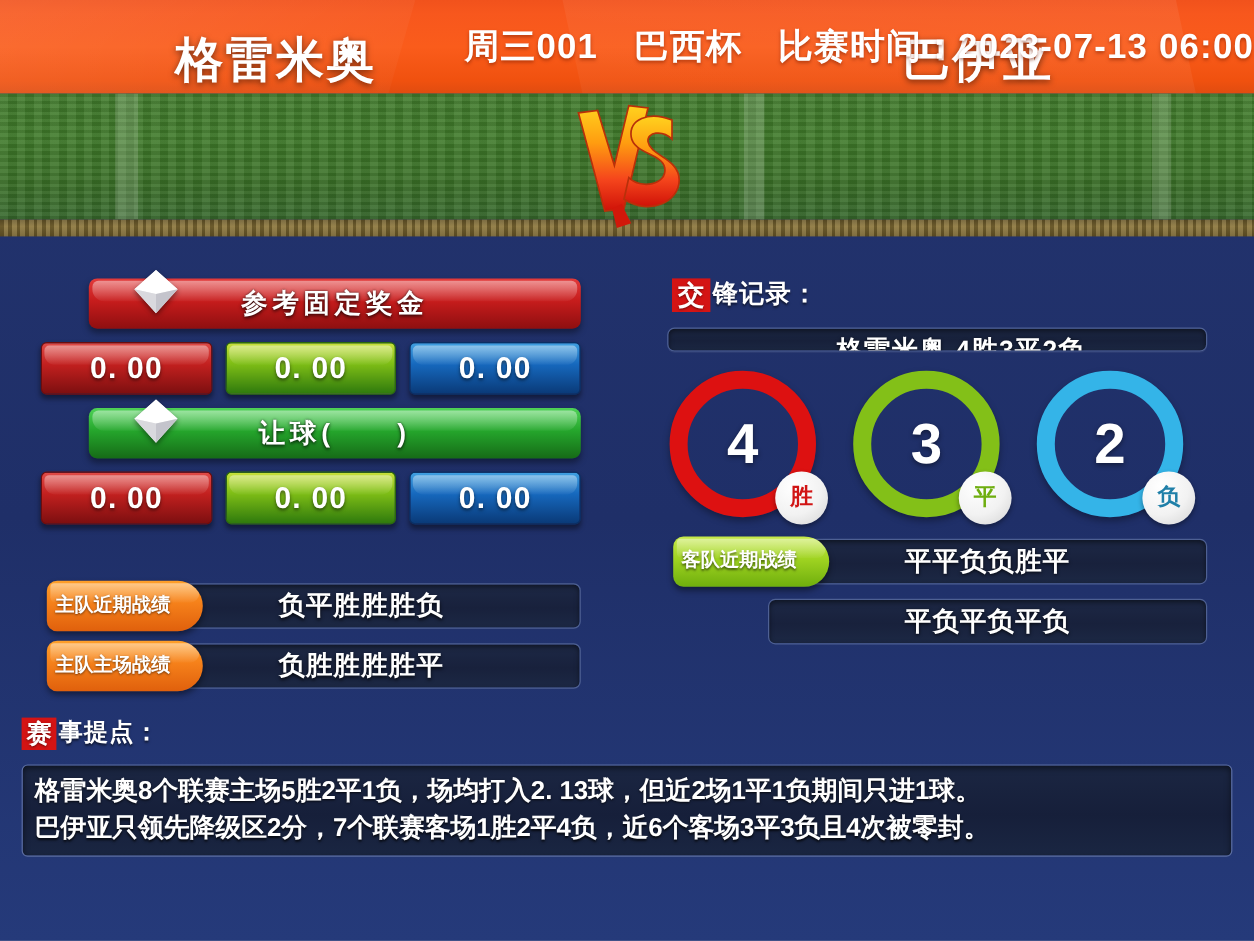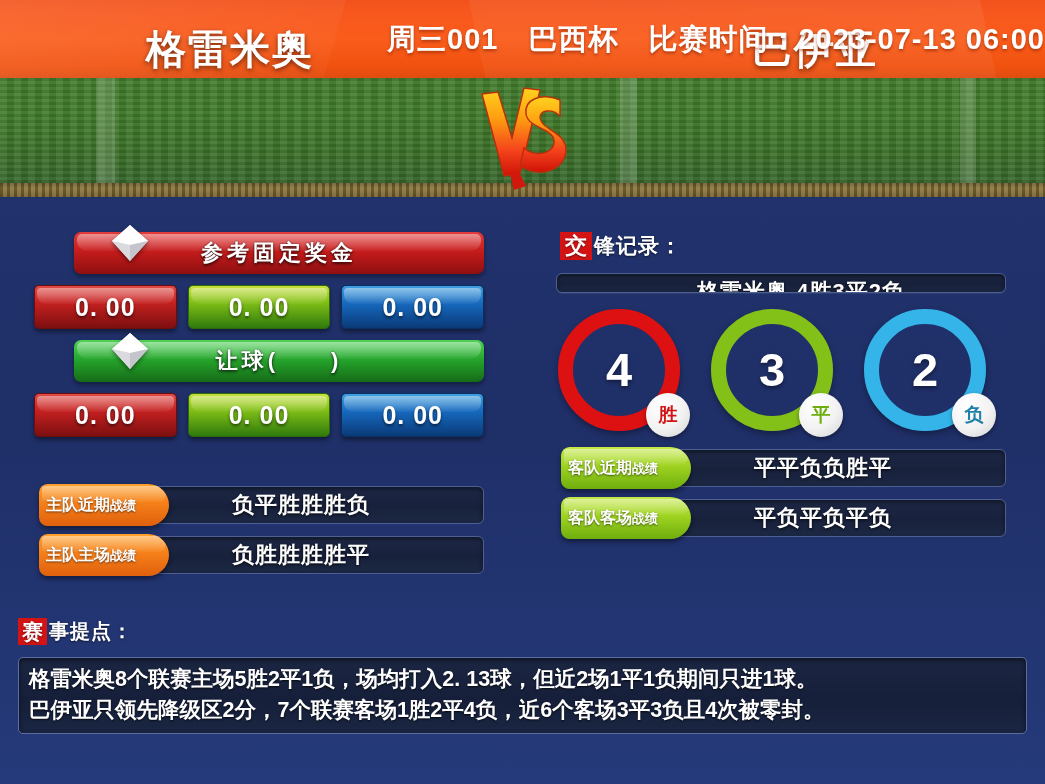--- a/index.html
+++ b/index.html
@@ -346,26 +346,26 @@
     position: relative; z-index: 3;
     line-height: 42px;
     padding-left: 7px;
     color: #ffffff;
     font-size: 16px;
     font-weight: bold;
     letter-spacing: 0px;
     white-space: nowrap;
     text-shadow: 0 1px 2px rgba(0,0,0,0.55);
   }
-  .tab-label .tl-text .small { font-size: 13px; }
+  .tab-label .tl-text .small { font-size: 16px; }
 
   
   .analysis {
     position: absolute;
-    left: 18px; top: 618px;
+    left: 18px; top: 598px;
     width: 1009px;
   }
   .analysis .a-head {
     height: 32px;
     margin-bottom: 7px;
   }
   .analysis .a-head .badge-char {
     display: inline-block;
     vertical-align: middle;
     background: #d41414;
@@ -557,26 +557,20 @@
         <div class="tl-gloss"></div>
         <div class="tl-text">
           <span>客队近期</span><span class="small">战绩</span>
         </div>
       </div>
       <div class="rec-text">平平负负胜平</div>
     </div>
 
     <div class="rec-row">
       <div class="rec-bar"></div>
-      <div class="tab-label lime">
-        <div class="tl-gloss"></div>
-        <div class="tl-text">
-          <span>客队客场</span><span class="small">战绩</span>
-        </div>
-      </div>
       <div class="rec-text">平负平负平负</div>
     </div>
 
   </div>
 
   <div class="analysis">
     <div class="a-head">
       <span class="badge-char">赛</span><span class="rest">事提点：</span>
     </div>
     <div class="a-box">

